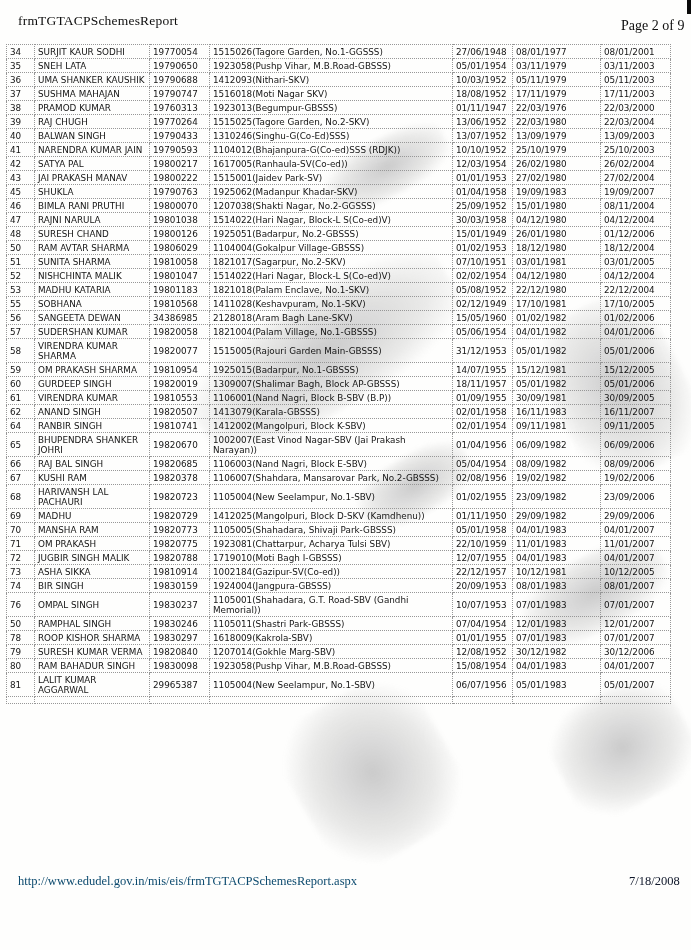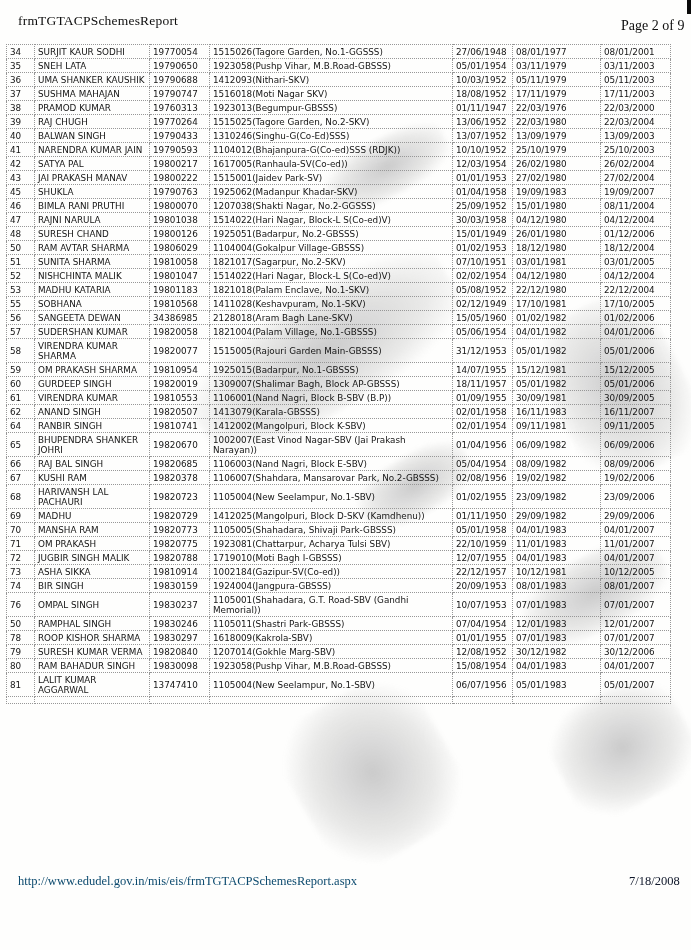--- a/index.html
+++ b/index.html
@@ -450,21 +450,21 @@
         <td class="c1">RAM BAHADUR SINGH</td>
         <td class="c2">19830098</td>
         <td class="c3">1923058(Pushp Vihar, M.B.Road-GBSSS)</td>
         <td class="c4">15/08/1954</td>
         <td class="c5">04/01/1983</td>
         <td class="c6">04/01/2007</td>
       </tr>
       <tr>
         <td class="c0">81</td>
         <td class="c1">LALIT KUMAR AGGARWAL</td>
-        <td class="c2">13747410</td>
+        <td class="c2">29965387</td>
         <td class="c3">1105004(New Seelampur, No.1-SBV)</td>
         <td class="c4">06/07/1956</td>
         <td class="c5">05/01/1983</td>
         <td class="c6">05/01/2007</td>
       </tr>
       <tr class="partial-row">
         <td class="c0"></td>
         <td class="c1"></td>
         <td class="c2"></td>
         <td class="c3"></td>

